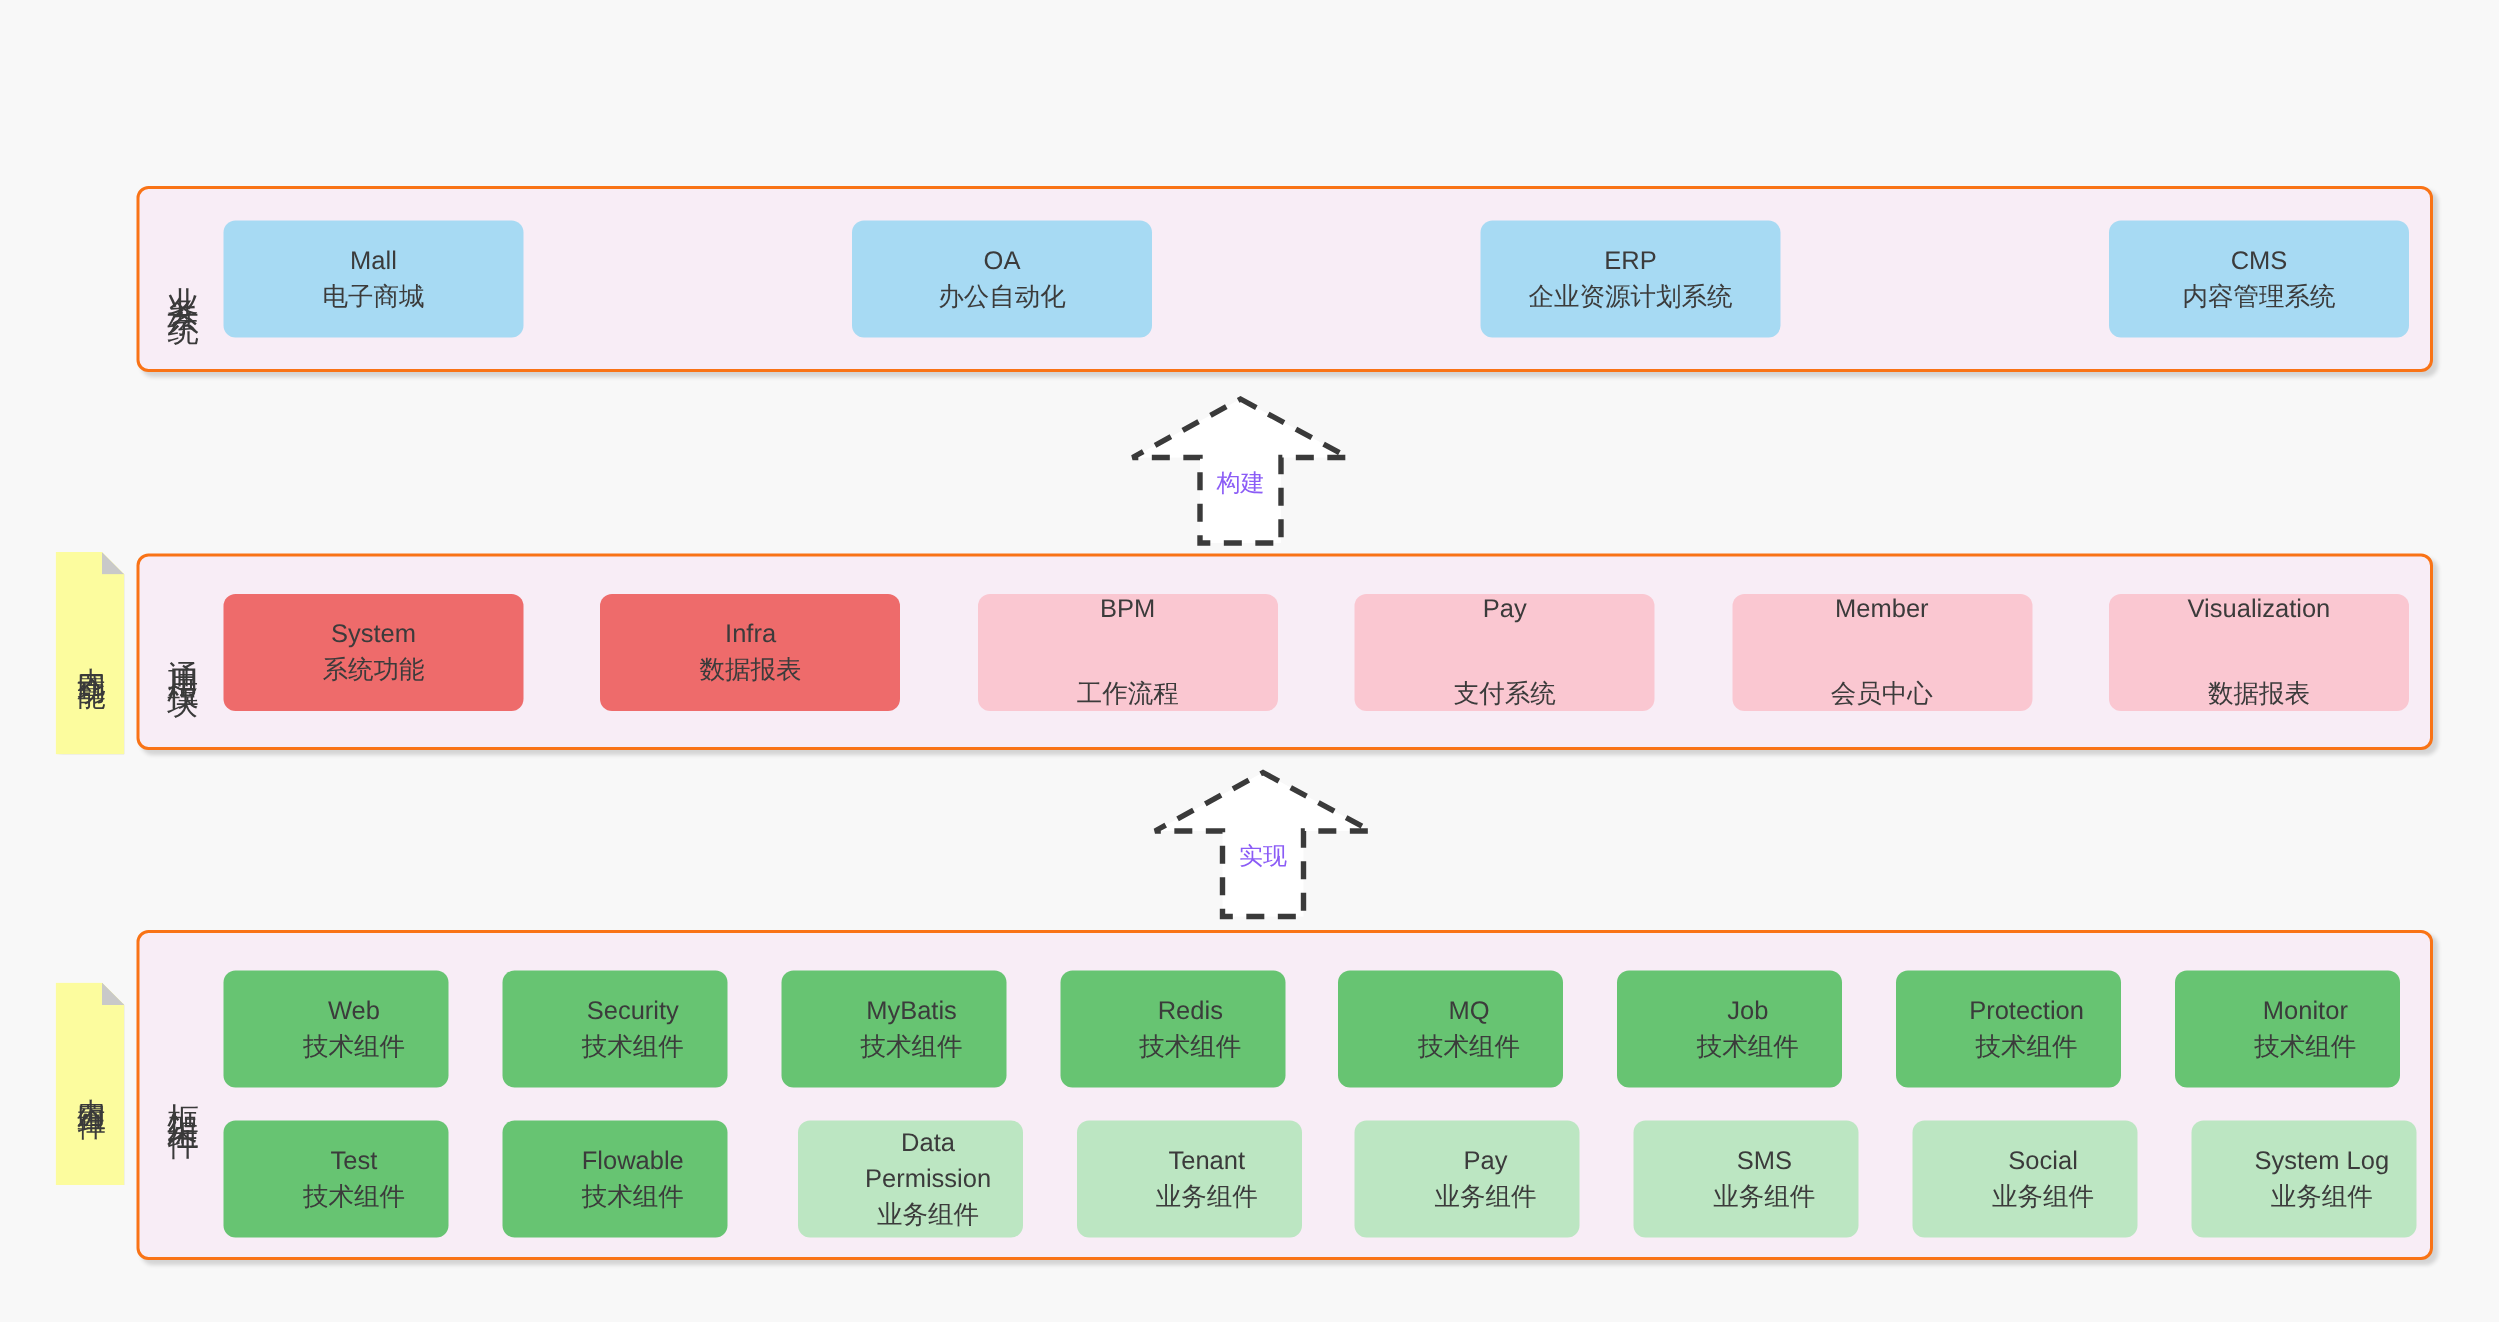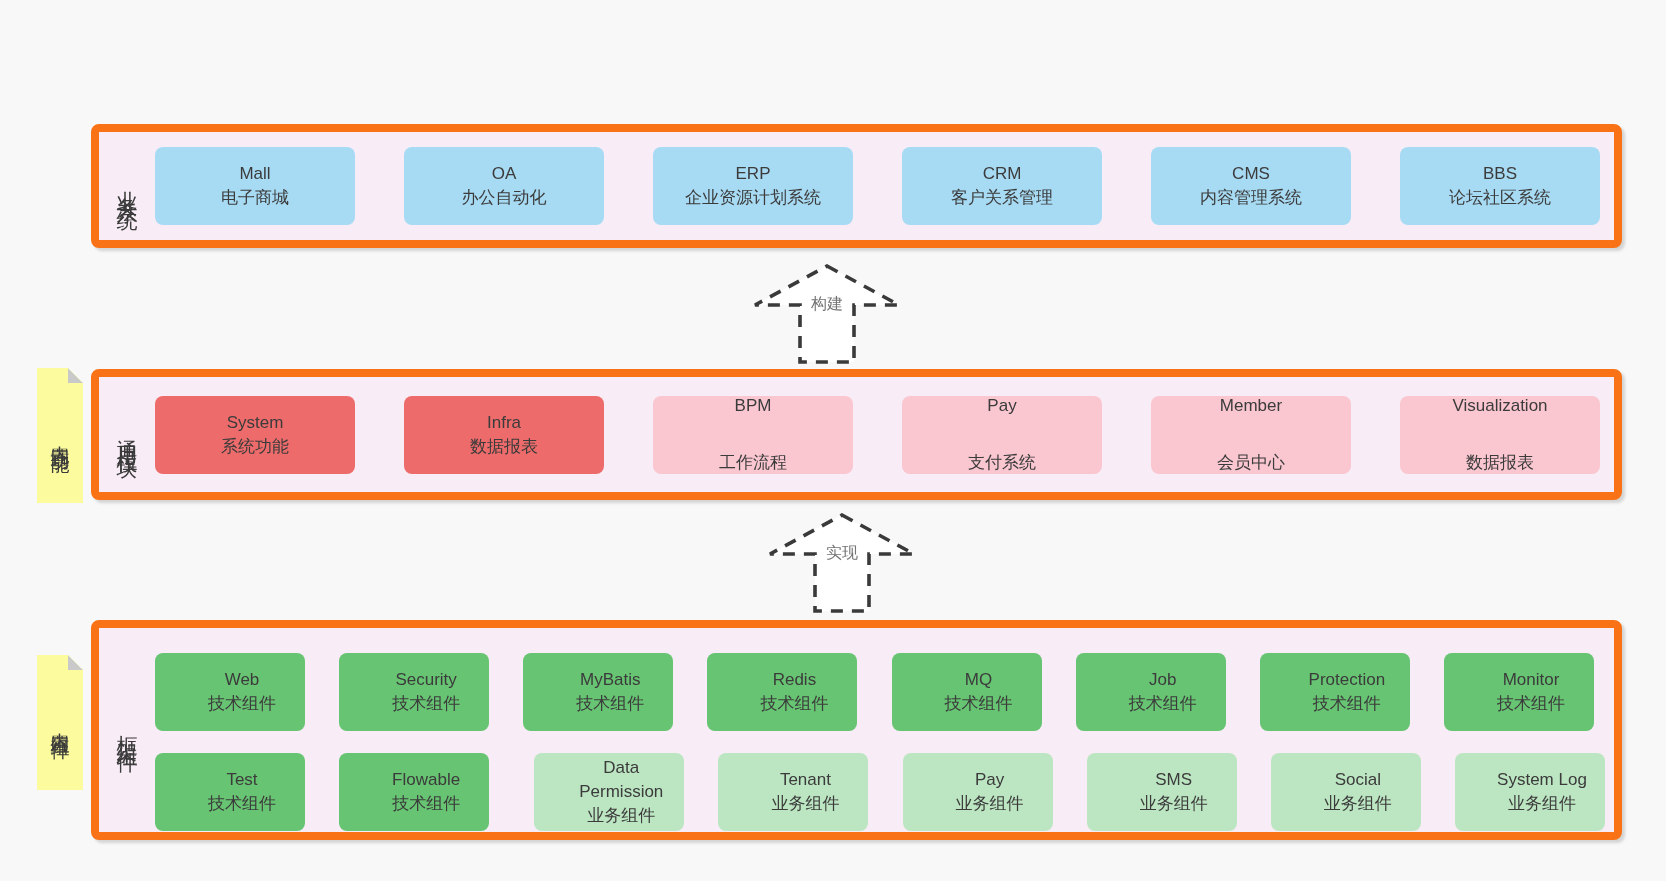--- a/index.html
+++ b/index.html
@@ -5,21 +5,21 @@
   html,body{margin:0;padding:0;}
   body{
     width:1666px;height:881px;position:relative;overflow:hidden;
     background:#f8f8f8;
     font-family:"Liberation Sans","DejaVu Sans",sans-serif;
     color:#3b3b3b;
   }
   .layer{
     position:absolute;left:91px;width:1531px;
     background:#f8edf6;
-    border:8px solid #f97316;border-radius:8px;
+    border:2px solid #f97316;border-radius:8px;
     box-shadow:3px 3px 3px rgba(0,0,0,0.15);
     box-sizing:border-box;
   }
   .vlabel{
     position:absolute;left:0;top:0;bottom:0;width:56px;
     display:flex;align-items:center;justify-content:center;
     writing-mode:vertical-rl;text-orientation:upright;
     font-size:21px;letter-spacing:6px;color:#3a3a3a;
   }
   .row{
@@ -59,22 +59,22 @@
   .sticky .stext{
     writing-mode:vertical-rl;text-orientation:upright;
     font-size:19px;letter-spacing:3px;color:#3a3a3a;
   }
   .arrow-wrap{position:absolute;width:160px;height:112px;}
   .arrow-shape{
     fill:#ffffff;stroke:#3a3a3a;stroke-width:3.6;
     stroke-dasharray:12 9;stroke-linejoin:miter;
   }
   .arrow-label{
-    position:absolute;left:50%;top:36px;transform:translateX(-50%);
-    background:#ffffff;padding:0 3px;font-size:16px;color:#737373;white-space:nowrap;
+    position:absolute;left:50%;top:54px;transform:translateX(-50%);
+    background:#ffffff;padding:0 3px;font-size:16px;color:#8b5cf6;white-space:nowrap;
   }
 </style>
 </head>
 <body>
 
 <div>
 
   <section class="layer" style="top:124px;height:124px;">
     <div class="vlabel">业务系统</div>
     <div class="row">
@@ -84,30 +84,22 @@
       </div>
       <div class="box v-blue">
         <span class="en">OA</span>
         <span class="zh">办公自动化</span>
       </div>
       <div class="box v-blue">
         <span class="en">ERP</span>
         <span class="zh">企业资源计划系统</span>
       </div>
       <div class="box v-blue">
-        <span class="en">CRM</span>
-        <span class="zh">客户关系管理</span>
-      </div>
-      <div class="box v-blue">
         <span class="en">CMS</span>
         <span class="zh">内容管理系统</span>
-      </div>
-      <div class="box v-blue">
-        <span class="en">BBS</span>
-        <span class="zh">论坛社区系统</span>
       </div>
     </div>
   </section>
 
   <div class="arrow-wrap" style="left:747px;top:258px;">
     <svg width="160" height="112" viewBox="0 0 160 112">
       <polygon class="arrow-shape" points="80,8 152,47 107,47 107,104 53,104 53,47 8,47"></polygon>
     </svg>
     <span class="arrow-label">构建</span>
   </div>

